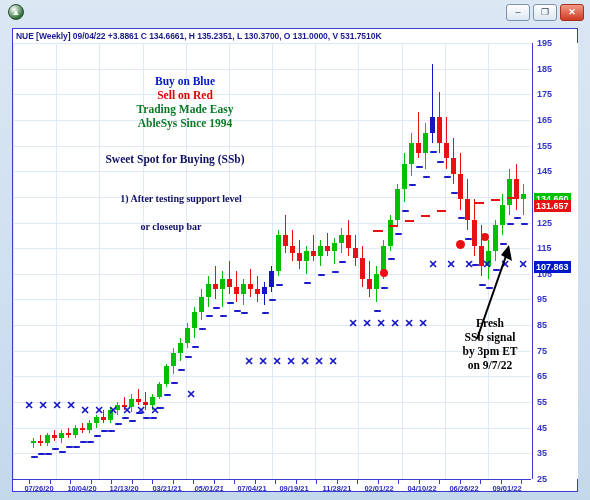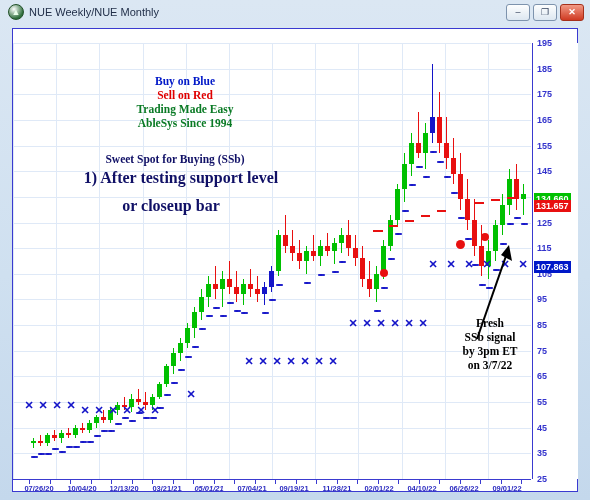--- a/index.html
+++ b/index.html
@@ -84,50 +84,50 @@
   
   .ann{
     position:absolute;font-family:"Liberation Serif",serif;font-weight:bold;
     white-space:nowrap;text-align:center;
   }
   #ann-buy{font-size:11.5px;color:#0018c8;text-align:center;}
   #ann-sell{font-size:11.5px;color:#e00000;}
   #ann-trade{font-size:11.5px;color:#0a7a25;}
   #ann-able{font-size:11.5px;color:#0a7a25;}
   #ssb-title{font-size:11.5px;color:#101066;}
-  .ssb-line{font-size:16px;color:#101066;}
+  .ssb-line{font-size:10px;color:#101066;margin-top:24px;}
   .callout{font-size:11.5px;color:#000000;}
   
   .wick{position:absolute;width:1px;}
   .body{position:absolute;}
   .dot{position:absolute;width:2px;height:2px;background:#1414c8;border-radius:50%;}
   .xmark{
     position:absolute;font-size:11px;font-weight:bold;color:#1414c8;
     line-height:10px;transform:translate(-50%,-50%);
     font-family:"Liberation Sans",sans-serif;
   }
   .rdash{position:absolute;height:2px;background:#e81010;}
   .bigdot{position:absolute;border-radius:50%;}
 </style>
 </head>
 <body>
 
 <div id="app">
 
   <div id="titlebar">
     <div id="app-icon">▲</div>
-    <div id="win-title">NUE Weekly/NUE Monthly</div>
     <div id="win-btns">
       <div class="wbtn">–</div>
       <div class="wbtn">❐</div>
       <div class="wbtn close">✕</div>
     </div>
   </div>
 
   <div id="chart-frame">
+    <div id="quote-line">NUE [Weekly] 09/04/22  +3.8861 C 134.6661, H 135.2351, L 130.3700, O 131.0000, V 531.7510K</div>
 
     <div id="plot">
       <div id="grid">
           <div class="gl-h" style="top: 410.353px;"></div>
           <div class="gl-h" style="top: 384.706px;"></div>
           <div class="gl-h" style="top: 359.059px;"></div>
           <div class="gl-h" style="top: 333.412px;"></div>
           <div class="gl-h" style="top: 307.765px;"></div>
           <div class="gl-h" style="top: 282.118px;"></div>
           <div class="gl-h" style="top: 256.471px;"></div>
@@ -771,21 +771,21 @@
       <div class="ann ssb-line" style="left:168px;top:126px;transform:translateX(-50%);">1) After testing support level</div>
       <div class="ann ssb-line" style="left:158px;top:154px;transform:translateX(-50%);">or closeup bar</div>
 
       <svg id="callout-arrow" width="60" height="105" style="position:absolute;left:452px;top:196px;">
         <line x1="12" y1="100" x2="42" y2="14" stroke="#000" stroke-width="2"></line>
         <polygon points="44,6 47,22 36,16" fill="#000"></polygon>
       </svg>
       <div class="ann callout" style="left:477px;top:274px;transform:translateX(-50%);">Fresh</div>
       <div class="ann callout" style="left:477px;top:288px;transform:translateX(-50%);">SSb signal</div>
       <div class="ann callout" style="left:477px;top:302px;transform:translateX(-50%);">by 3pm ET</div>
-      <div class="ann callout" style="left:477px;top:316px;transform:translateX(-50%);">on 3/7/22</div>
+      <div class="ann callout" style="left:477px;top:316px;transform:translateX(-50%);">on 9/7/22</div>
     </div>
 
     <div id="price-axis">
         <div class="ptick" style="top: 431px;">25</div>
         <div class="ptick" style="top: 405.353px;">35</div>
         <div class="ptick" style="top: 379.706px;">45</div>
         <div class="ptick" style="top: 354.059px;">55</div>
         <div class="ptick" style="top: 328.412px;">65</div>
         <div class="ptick" style="top: 302.765px;">75</div>
         <div class="ptick" style="top: 277.118px;">85</div>

